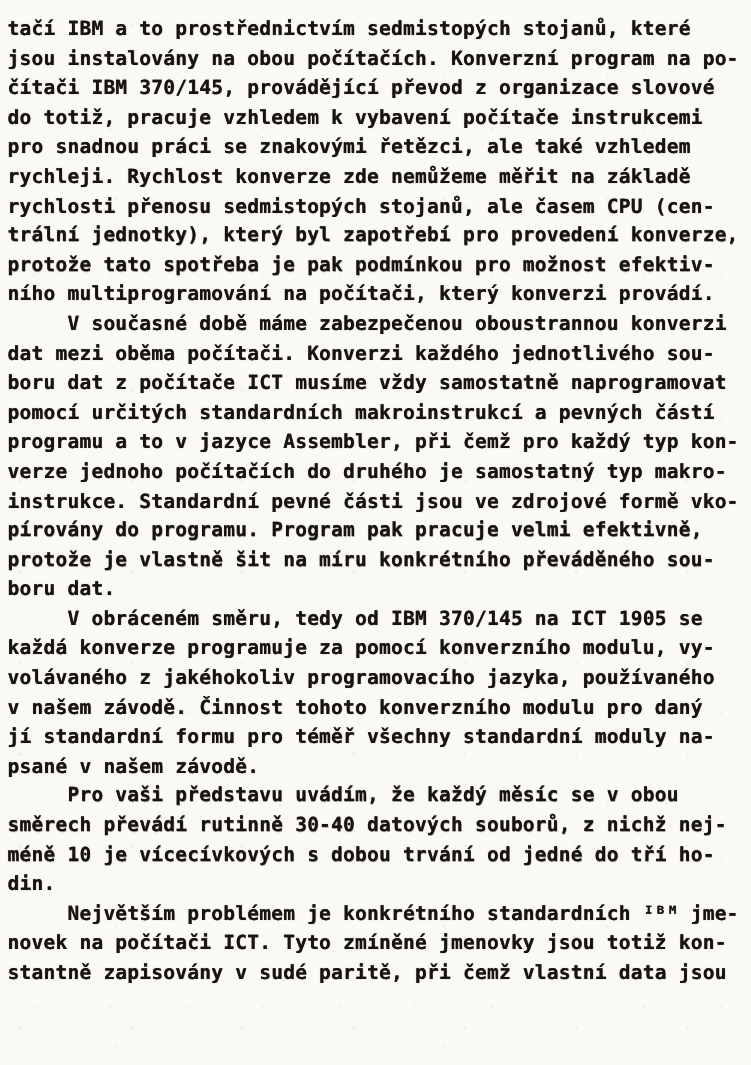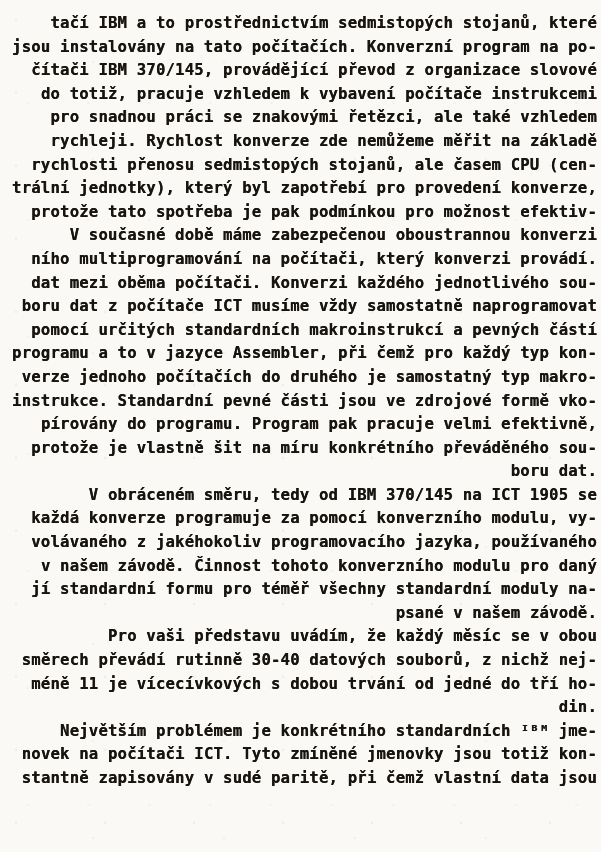--- a/index.html
+++ b/index.html
@@ -25,53 +25,52 @@
     font-family: "DejaVu Sans Mono", "Liberation Mono", monospace;
     font-weight: 700;
     font-size: 15.6px;
     line-height: 23.6px;
     overflow: hidden;
   }
   .line {
     white-space: pre;
     text-shadow: 0 0 0.6px rgba(23, 19, 14, 0.75), 0.3px 0.3px 0 rgba(23, 19, 14, 0.35);
     letter-spacing: 0.2px;
-    text-align: right;
   }
 </style>
 </head>
 <body>
 
 <div class="page">
   <div class="line">tačí IBM a to prostřednictvím sedmistopých stojanů, které</div>
-  <div class="line">jsou instalovány na tato počítačích. Konverzní program na po-</div>
+  <div class="line">jsou instalovány na obou počítačích. Konverzní program na po-</div>
   <div class="line">čítači IBM 370/145, provádějící převod z organizace slovové</div>
   <div class="line">do totiž, pracuje vzhledem k vybavení počítače instrukcemi</div>
   <div class="line">pro snadnou práci se znakovými řetězci, ale také vzhledem</div>
   <div class="line">rychleji. Rychlost konverze zde nemůžeme měřit na základě</div>
   <div class="line">rychlosti přenosu sedmistopých stojanů, ale časem CPU (cen-</div>
   <div class="line">trální jednotky), který byl zapotřebí pro provedení konverze,</div>
   <div class="line">protože tato spotřeba je pak podmínkou pro možnost efektiv-</div>
+  <div class="line">ního multiprogramování na počítači, který konverzi provádí.</div>
   <div class="line">     V současné době máme zabezpečenou oboustrannou konverzi</div>
-  <div class="line">ního multiprogramování na počítači, který konverzi provádí.</div>
   <div class="line">dat mezi oběma počítači. Konverzi každého jednotlivého sou-</div>
   <div class="line">boru dat z počítače ICT musíme vždy samostatně naprogramovat</div>
   <div class="line">pomocí určitých standardních makroinstrukcí a pevných částí</div>
   <div class="line">programu a to v jazyce Assembler, při čemž pro každý typ kon-</div>
   <div class="line">verze jednoho počítačích do druhého je samostatný typ makro-</div>
   <div class="line">instrukce. Standardní pevné části jsou ve zdrojové formě vko-</div>
   <div class="line">pírovány do programu. Program pak pracuje velmi efektivně,</div>
   <div class="line">protože je vlastně šit na míru konkrétního převáděného sou-</div>
   <div class="line">boru dat.</div>
   <div class="line">     V obráceném směru, tedy od IBM 370/145 na ICT 1905 se</div>
   <div class="line">každá konverze programuje za pomocí konverzního modulu, vy-</div>
   <div class="line">volávaného z jakéhokoliv programovacího jazyka, používaného</div>
   <div class="line">v našem závodě. Činnost tohoto konverzního modulu pro daný</div>
   <div class="line">jí standardní formu pro téměř všechny standardní moduly na-</div>
   <div class="line">psané v našem závodě.</div>
   <div class="line">     Pro vaši představu uvádím, že každý měsíc se v obou</div>
   <div class="line">směrech převádí rutinně 30-40 datových souborů, z nichž nej-</div>
-  <div class="line">méně 11 je vícecívkových s dobou trvání od jedné do tří ho-</div>
+  <div class="line">méně 10 je vícecívkových s dobou trvání od jedné do tří ho-</div>
   <div class="line">din.</div>
   <div class="line">     Největším problémem je konkrétního standardních ᴵᴮᴹ jme-</div>
   <div class="line">novek na počítači ICT. Tyto zmíněné jmenovky jsou totiž kon-</div>
   <div class="line">stantně zapisovány v sudé paritě, při čemž vlastní data jsou</div>
 </div>
 
 </body></html>

